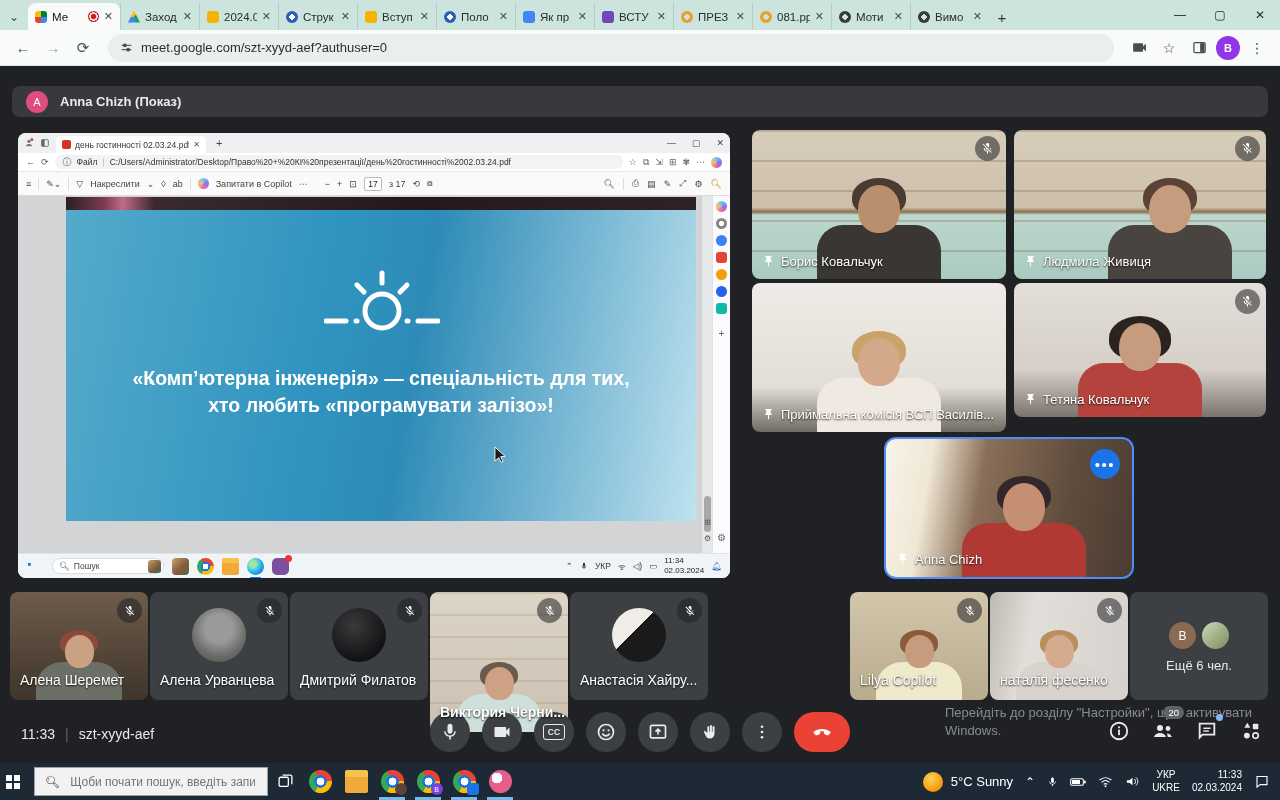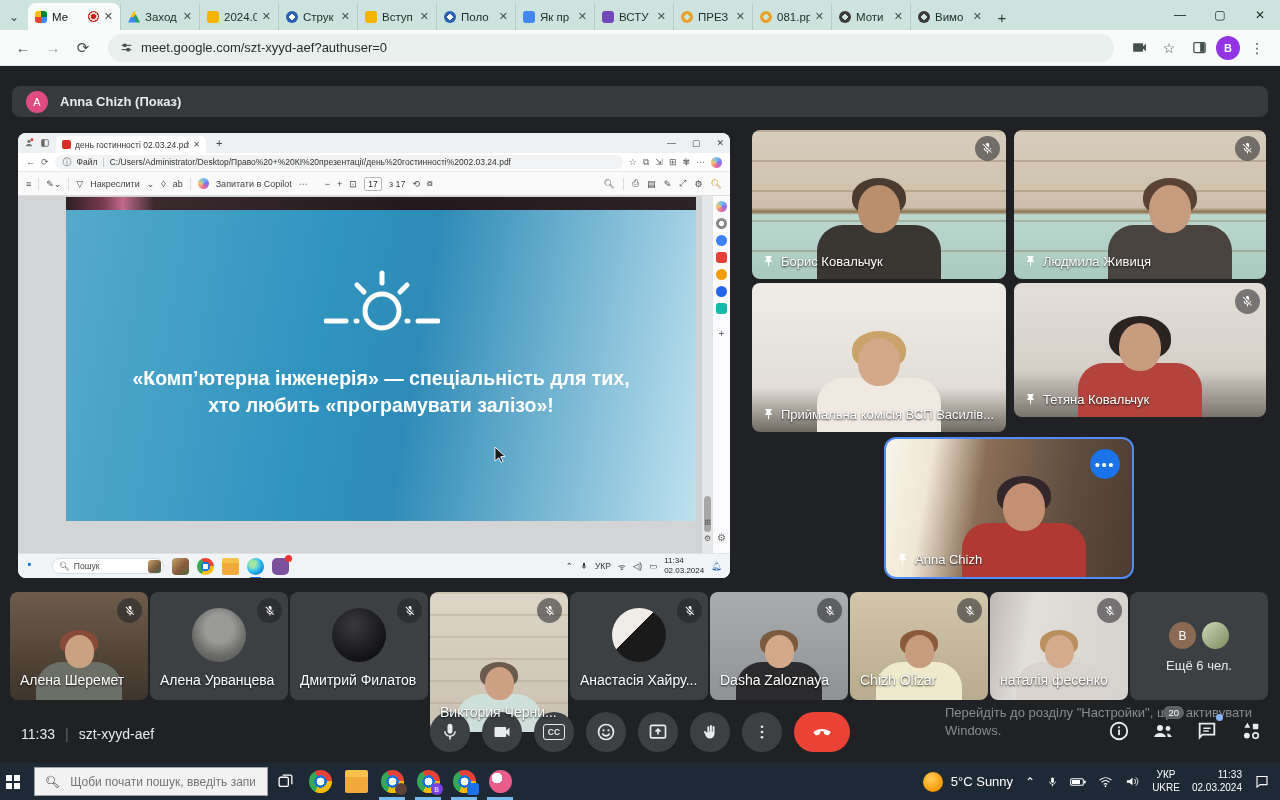--- a/index.html
+++ b/index.html
@@ -513,67 +513,54 @@
     </div>
     <div class="tile" style="left:290px;top:526px;width:138px;height:108px;">
       <div class="avbig" style="background:radial-gradient(circle at 40% 32%,#3a3a3c,#121214 72%);"></div>
       <div class="micoff">
           <svg width="12" height="12" viewBox="0 0 24 24" fill="#fff">
             <path d="M19 11h-1.7c0 .7-.2 1.4-.5 2l1.2 1.2c.6-1 1-2 1-3.2zm-4-.2V5c0-1.7-1.3-3-3-3S9 3.3 9 5v.2l6 5.6zM4.3 3L3 4.3l6 6V11c0 1.7 1.3 3 3 3 .2 0 .4 0 .7-.1l1.7 1.7c-.7.3-1.5.5-2.3.5-2.8 0-5.3-2.1-5.3-5.1H5c0 3.4 2.7 6.2 6 6.7V21h2v-3.3c.9-.1 1.8-.4 2.5-.9l3.2 3.2 1.3-1.3L4.3 3z"></path>
           </svg>
         </div>
       <div class="tname">Дмитрий Филатов</div>
     </div>
-    <div class="tile" style="left:430px;top:526px;width:138px;height:140px;background:repeating-linear-gradient(180deg,rgba(160,140,110,.25) 0 2px,rgba(0,0,0,0) 2px 22px),linear-gradient(180deg,#ddd5c7,#c9c0b0);">
+    <div class="tile" style="left:430px;top:526px;width:138px;height:140px;background:repeating-linear-gradient(180deg,rgba(160,140,110,.25) 0 2px,rgba(0,0,0,0) 2px 22px),linear-gradient(180deg,#ddd5c7,#c9c0b0);font-weight:bold;">
       <div class="person sm" style="--skin:#cfa184;--shirt:#cfe0da;--hair:#6b5a4e;">
           <div class="hair"></div>
           <div class="head"></div>
           <div class="body"></div>
         </div>
       <div class="micoff">
           <svg width="12" height="12" viewBox="0 0 24 24" fill="#fff">
             <path d="M19 11h-1.7c0 .7-.2 1.4-.5 2l1.2 1.2c.6-1 1-2 1-3.2zm-4-.2V5c0-1.7-1.3-3-3-3S9 3.3 9 5v.2l6 5.6zM4.3 3L3 4.3l6 6V11c0 1.7 1.3 3 3 3 .2 0 .4 0 .7-.1l1.7 1.7c-.7.3-1.5.5-2.3.5-2.8 0-5.3-2.1-5.3-5.1H5c0 3.4 2.7 6.2 6 6.7V21h2v-3.3c.9-.1 1.8-.4 2.5-.9l3.2 3.2 1.3-1.3L4.3 3z"></path>
           </svg>
         </div>
       <div class="tname">Виктория Черни...</div>
     </div>
     <div class="tile" style="left:570px;top:526px;width:138px;height:108px;">
       <div class="avbig" style="background:linear-gradient(135deg,#f0ede8 0 42%,#1a1a1a 42%);"></div>
       <div class="micoff">
           <svg width="12" height="12" viewBox="0 0 24 24" fill="#fff">
             <path d="M19 11h-1.7c0 .7-.2 1.4-.5 2l1.2 1.2c.6-1 1-2 1-3.2zm-4-.2V5c0-1.7-1.3-3-3-3S9 3.3 9 5v.2l6 5.6zM4.3 3L3 4.3l6 6V11c0 1.7 1.3 3 3 3 .2 0 .4 0 .7-.1l1.7 1.7c-.7.3-1.5.5-2.3.5-2.8 0-5.3-2.1-5.3-5.1H5c0 3.4 2.7 6.2 6 6.7V21h2v-3.3c.9-.1 1.8-.4 2.5-.9l3.2 3.2 1.3-1.3L4.3 3z"></path>
           </svg>
         </div>
       <div class="tname">Анастасія Хайру...</div>
-    </div>
-    <div class="tile" style="left:710px;top:526px;width:138px;height:108px;background:linear-gradient(180deg,#a9adb0,#8f9396);">
-      <div class="person sm" style="--skin:#d4a98a;--shirt:#2b2b2d;--hair:#7a5b3e;">
-          <div class="hair"></div>
-          <div class="head"></div>
-          <div class="body"></div>
-        </div>
-      <div class="micoff">
-          <svg width="12" height="12" viewBox="0 0 24 24" fill="#fff">
-            <path d="M19 11h-1.7c0 .7-.2 1.4-.5 2l1.2 1.2c.6-1 1-2 1-3.2zm-4-.2V5c0-1.7-1.3-3-3-3S9 3.3 9 5v.2l6 5.6zM4.3 3L3 4.3l6 6V11c0 1.7 1.3 3 3 3 .2 0 .4 0 .7-.1l1.7 1.7c-.7.3-1.5.5-2.3.5-2.8 0-5.3-2.1-5.3-5.1H5c0 3.4 2.7 6.2 6 6.7V21h2v-3.3c.9-.1 1.8-.4 2.5-.9l3.2 3.2 1.3-1.3L4.3 3z"></path>
-          </svg>
-        </div>
-      <div class="tname">Dasha Zaloznaya</div>
     </div>
     <div class="tile" style="left:850px;top:526px;width:138px;height:108px;background:linear-gradient(180deg,#d2c6ab,#b8ab8e);">
       <div class="person sm" style="--skin:#c79b7d;--shirt:#efeacb;--hair:#8a5a3a;">
           <div class="hair"></div>
           <div class="head"></div>
           <div class="body"></div>
         </div>
       <div class="micoff">
           <svg width="12" height="12" viewBox="0 0 24 24" fill="#fff">
             <path d="M19 11h-1.7c0 .7-.2 1.4-.5 2l1.2 1.2c.6-1 1-2 1-3.2zm-4-.2V5c0-1.7-1.3-3-3-3S9 3.3 9 5v.2l6 5.6zM4.3 3L3 4.3l6 6V11c0 1.7 1.3 3 3 3 .2 0 .4 0 .7-.1l1.7 1.7c-.7.3-1.5.5-2.3.5-2.8 0-5.3-2.1-5.3-5.1H5c0 3.4 2.7 6.2 6 6.7V21h2v-3.3c.9-.1 1.8-.4 2.5-.9l3.2 3.2 1.3-1.3L4.3 3z"></path>
           </svg>
         </div>
-      <div class="tname">Chizh Olizar</div>
+      <div class="tname">Lilya Copilot</div>
     </div>
     <div class="tile" style="left:990px;top:526px;width:138px;height:108px;background:linear-gradient(100deg,#bfb9b2 0%,#e2ded9 30%,#d5d1cc 100%);">
       <div class="person sm" style="--skin:#d4ab8c;--shirt:#d8d3cc;--hair:#b98f5e;">
           <div class="hair"></div>
           <div class="head"></div>
           <div class="body"></div>
         </div>
       <div class="micoff">
           <svg width="12" height="12" viewBox="0 0 24 24" fill="#fff">
             <path d="M19 11h-1.7c0 .7-.2 1.4-.5 2l1.2 1.2c.6-1 1-2 1-3.2zm-4-.2V5c0-1.7-1.3-3-3-3S9 3.3 9 5v.2l6 5.6zM4.3 3L3 4.3l6 6V11c0 1.7 1.3 3 3 3 .2 0 .4 0 .7-.1l1.7 1.7c-.7.3-1.5.5-2.3.5-2.8 0-5.3-2.1-5.3-5.1H5c0 3.4 2.7 6.2 6 6.7V21h2v-3.3c.9-.1 1.8-.4 2.5-.9l3.2 3.2 1.3-1.3L4.3 3z"></path>

